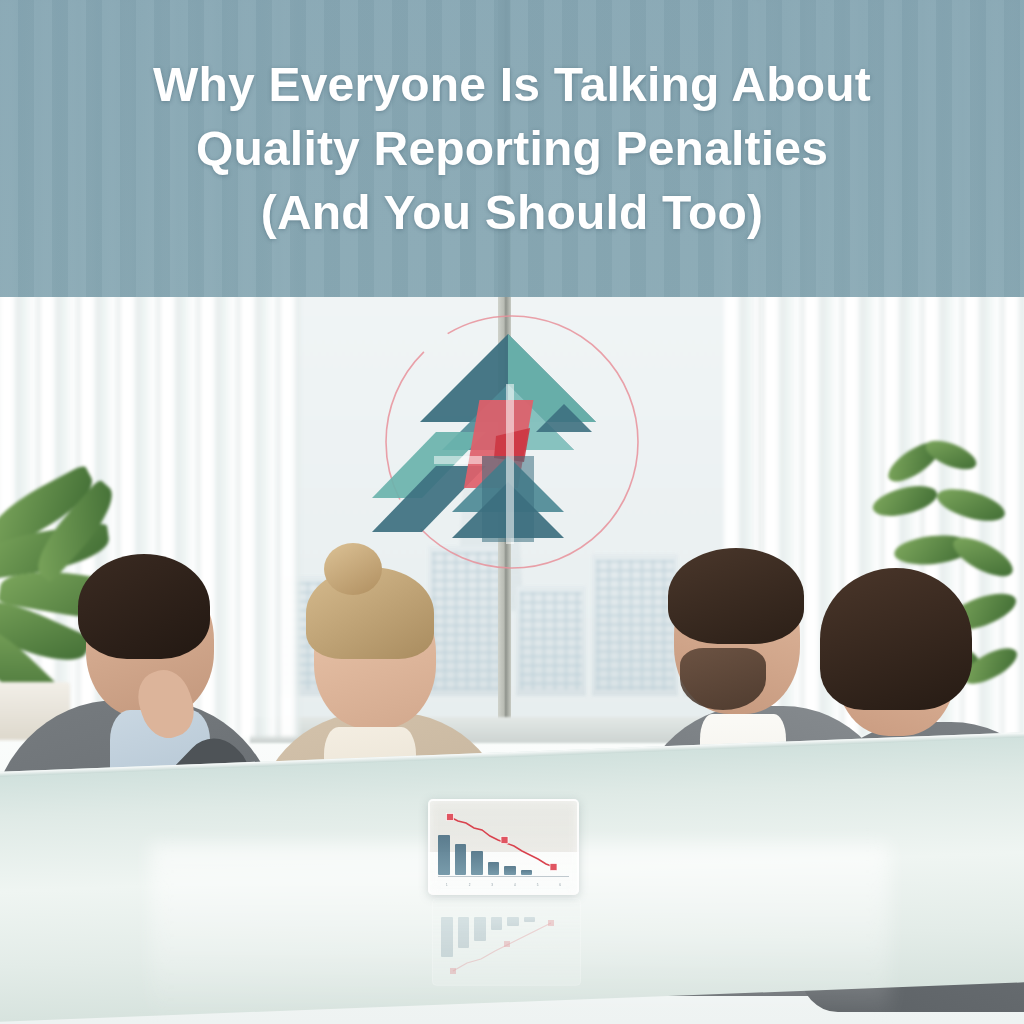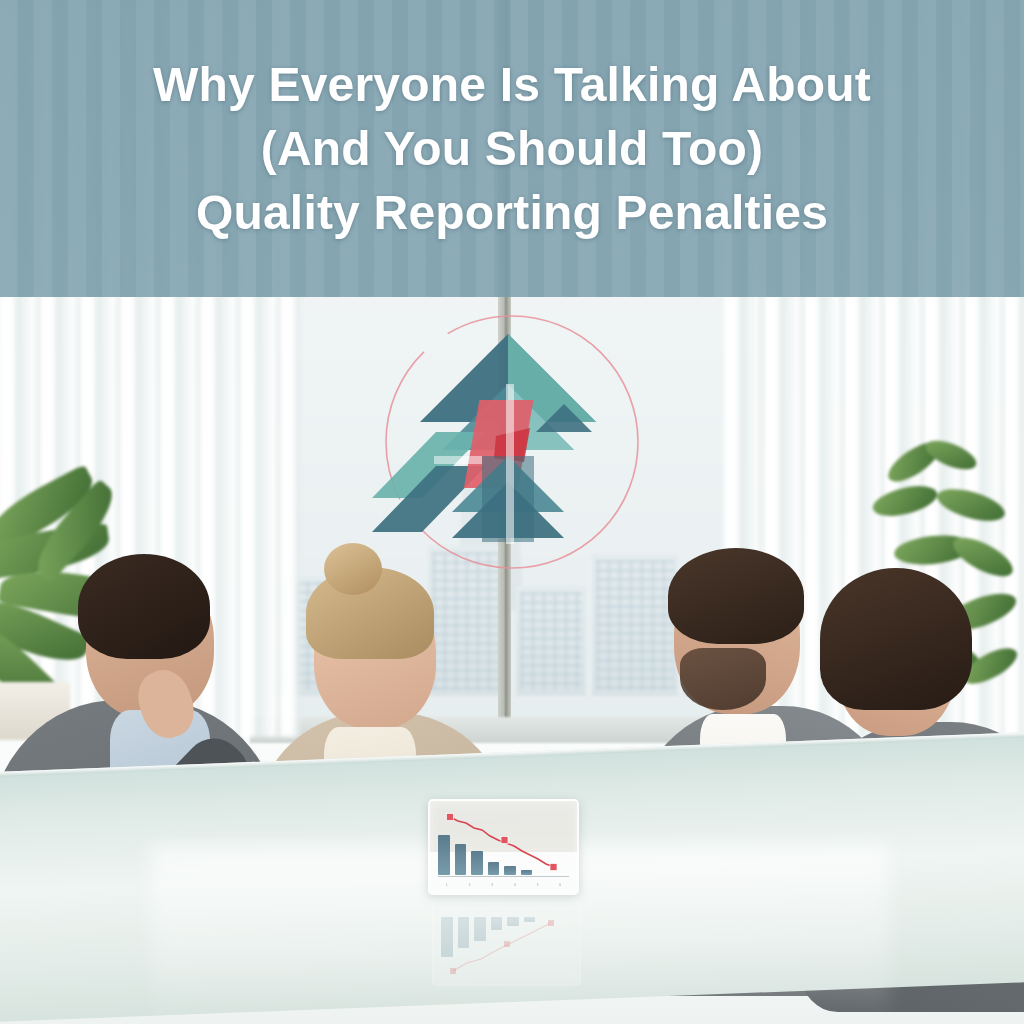--- a/index.html
+++ b/index.html
@@ -272,18 +272,18 @@
         <span>4</span>
         <span>5</span>
         <span>6</span>
       </div>
     </div>
   </div>
 
   <div class="band">
     <h1 class="title">
       <span class="ln">Why Everyone Is Talking About</span>
+      <span class="ln">Quality Reporting Penalties</span>
       <span class="ln">(And You Should Too)</span>
-      <span class="ln">Quality Reporting Penalties</span>
     </h1>
   </div>
 
 </div>
 
 </body></html>

